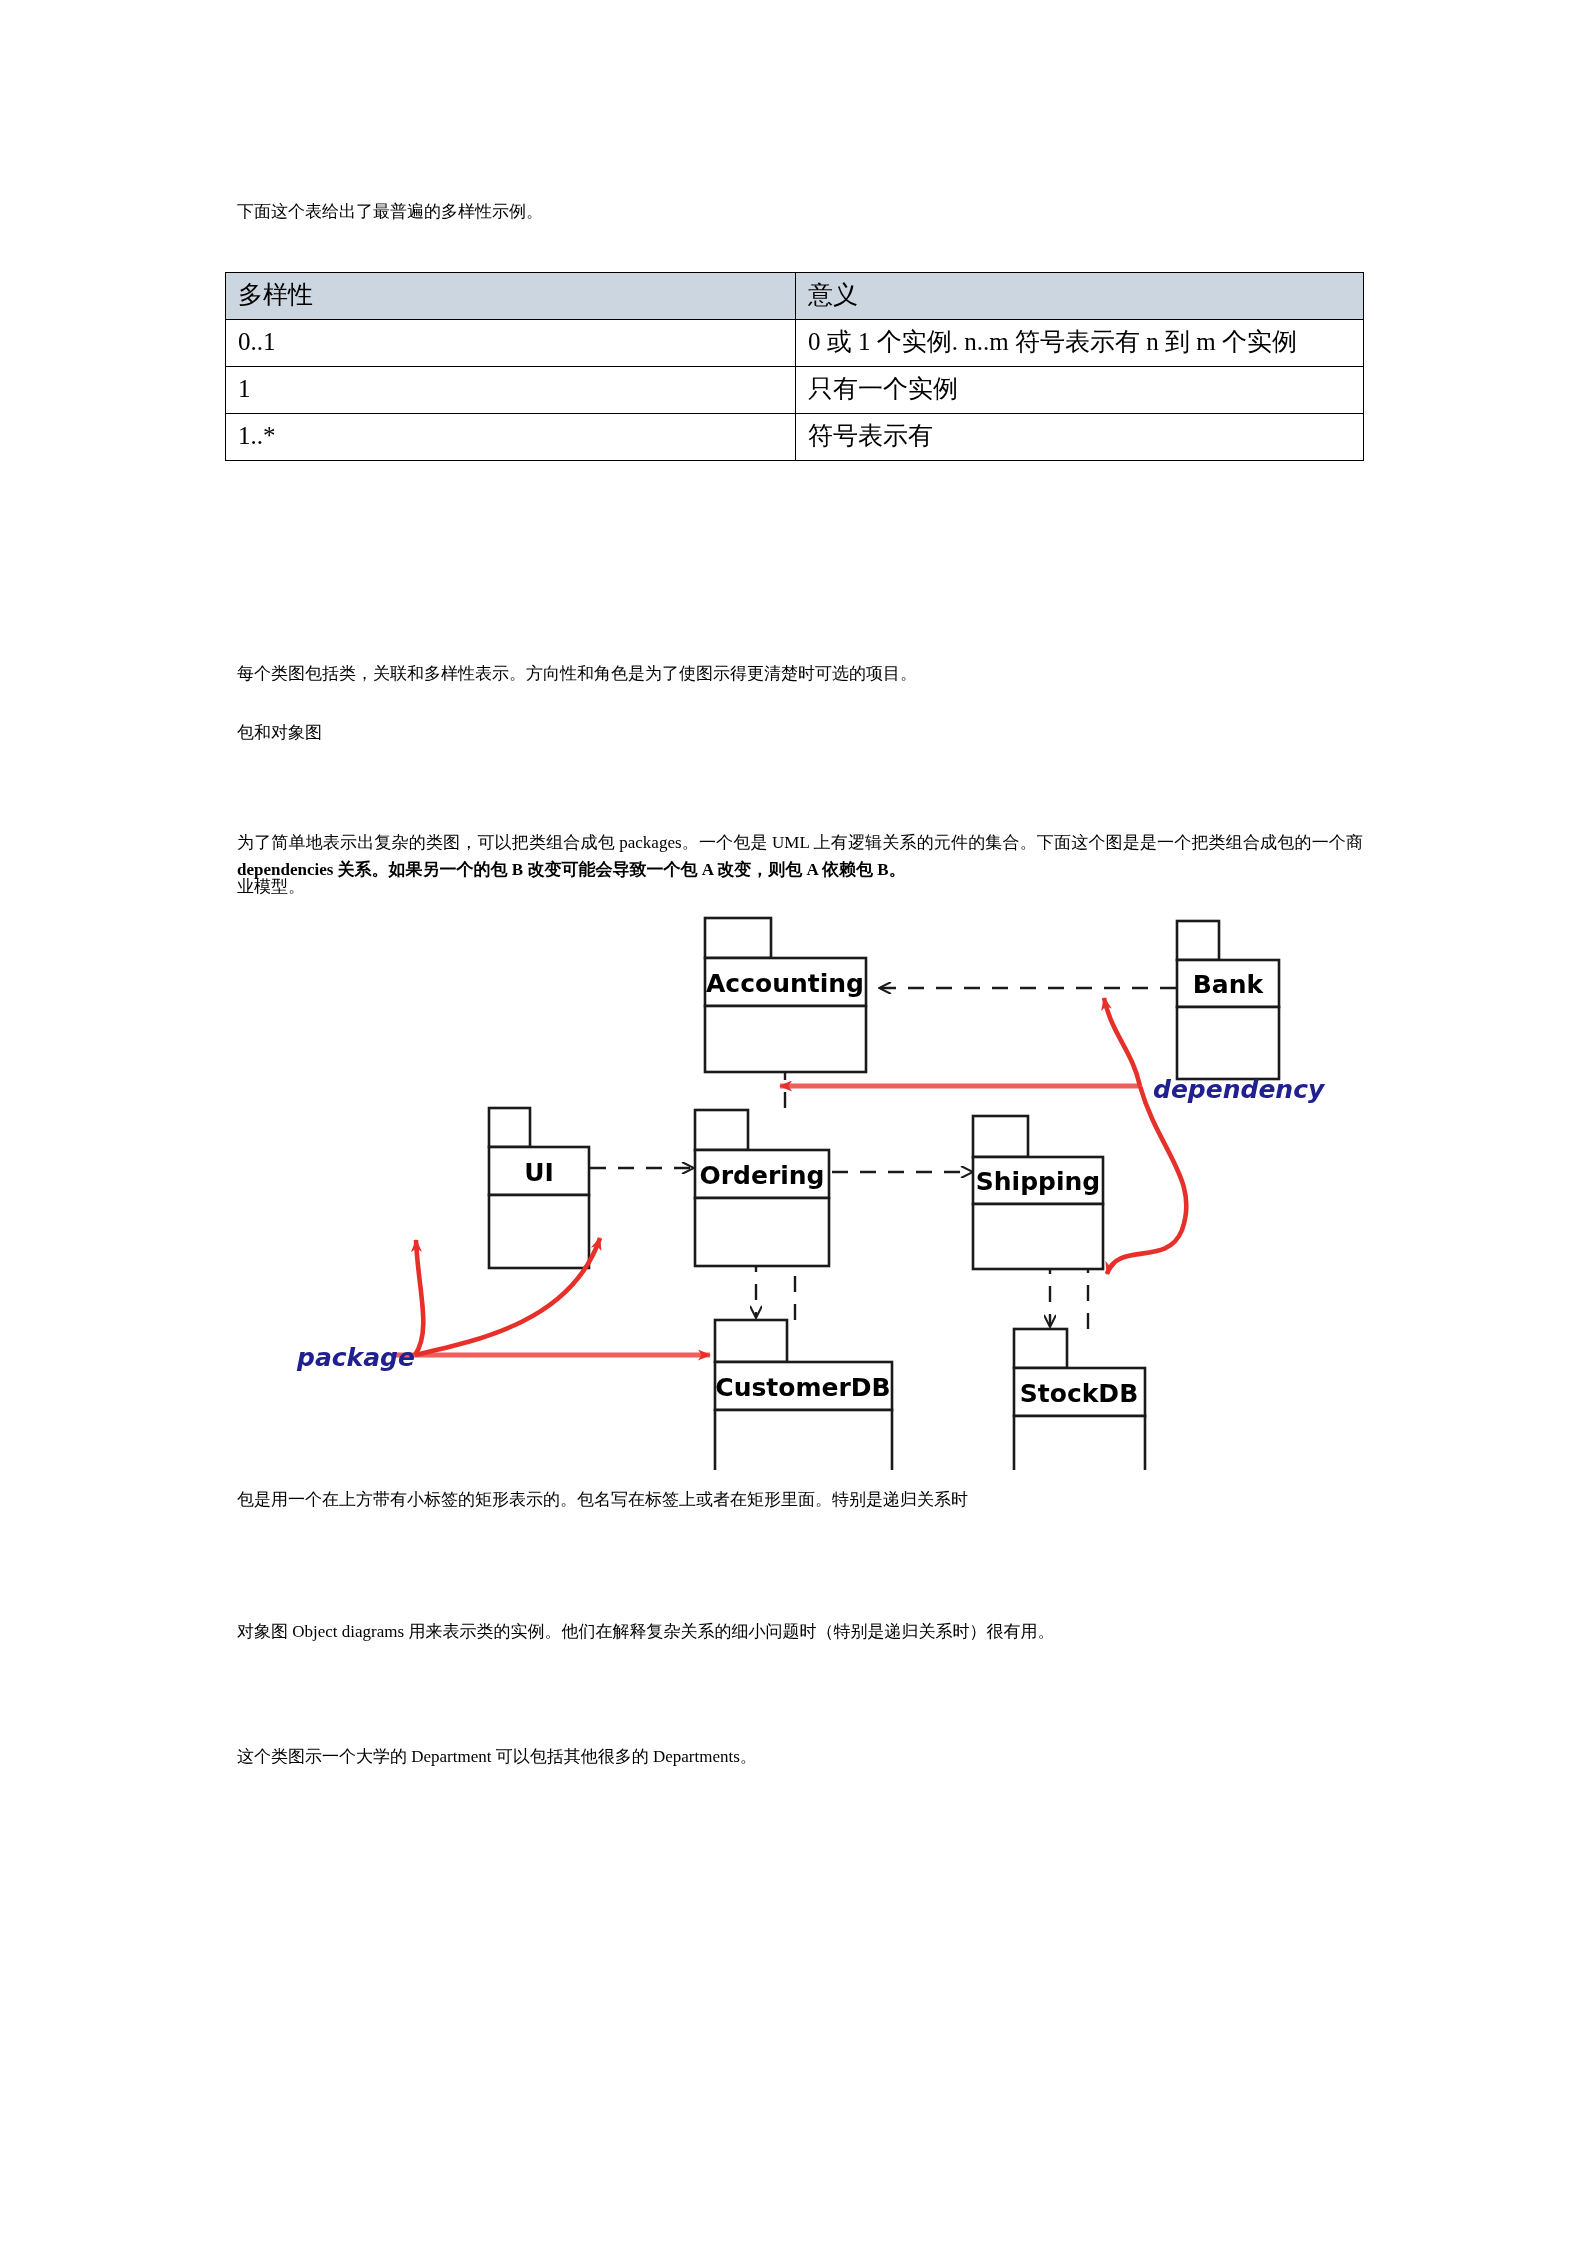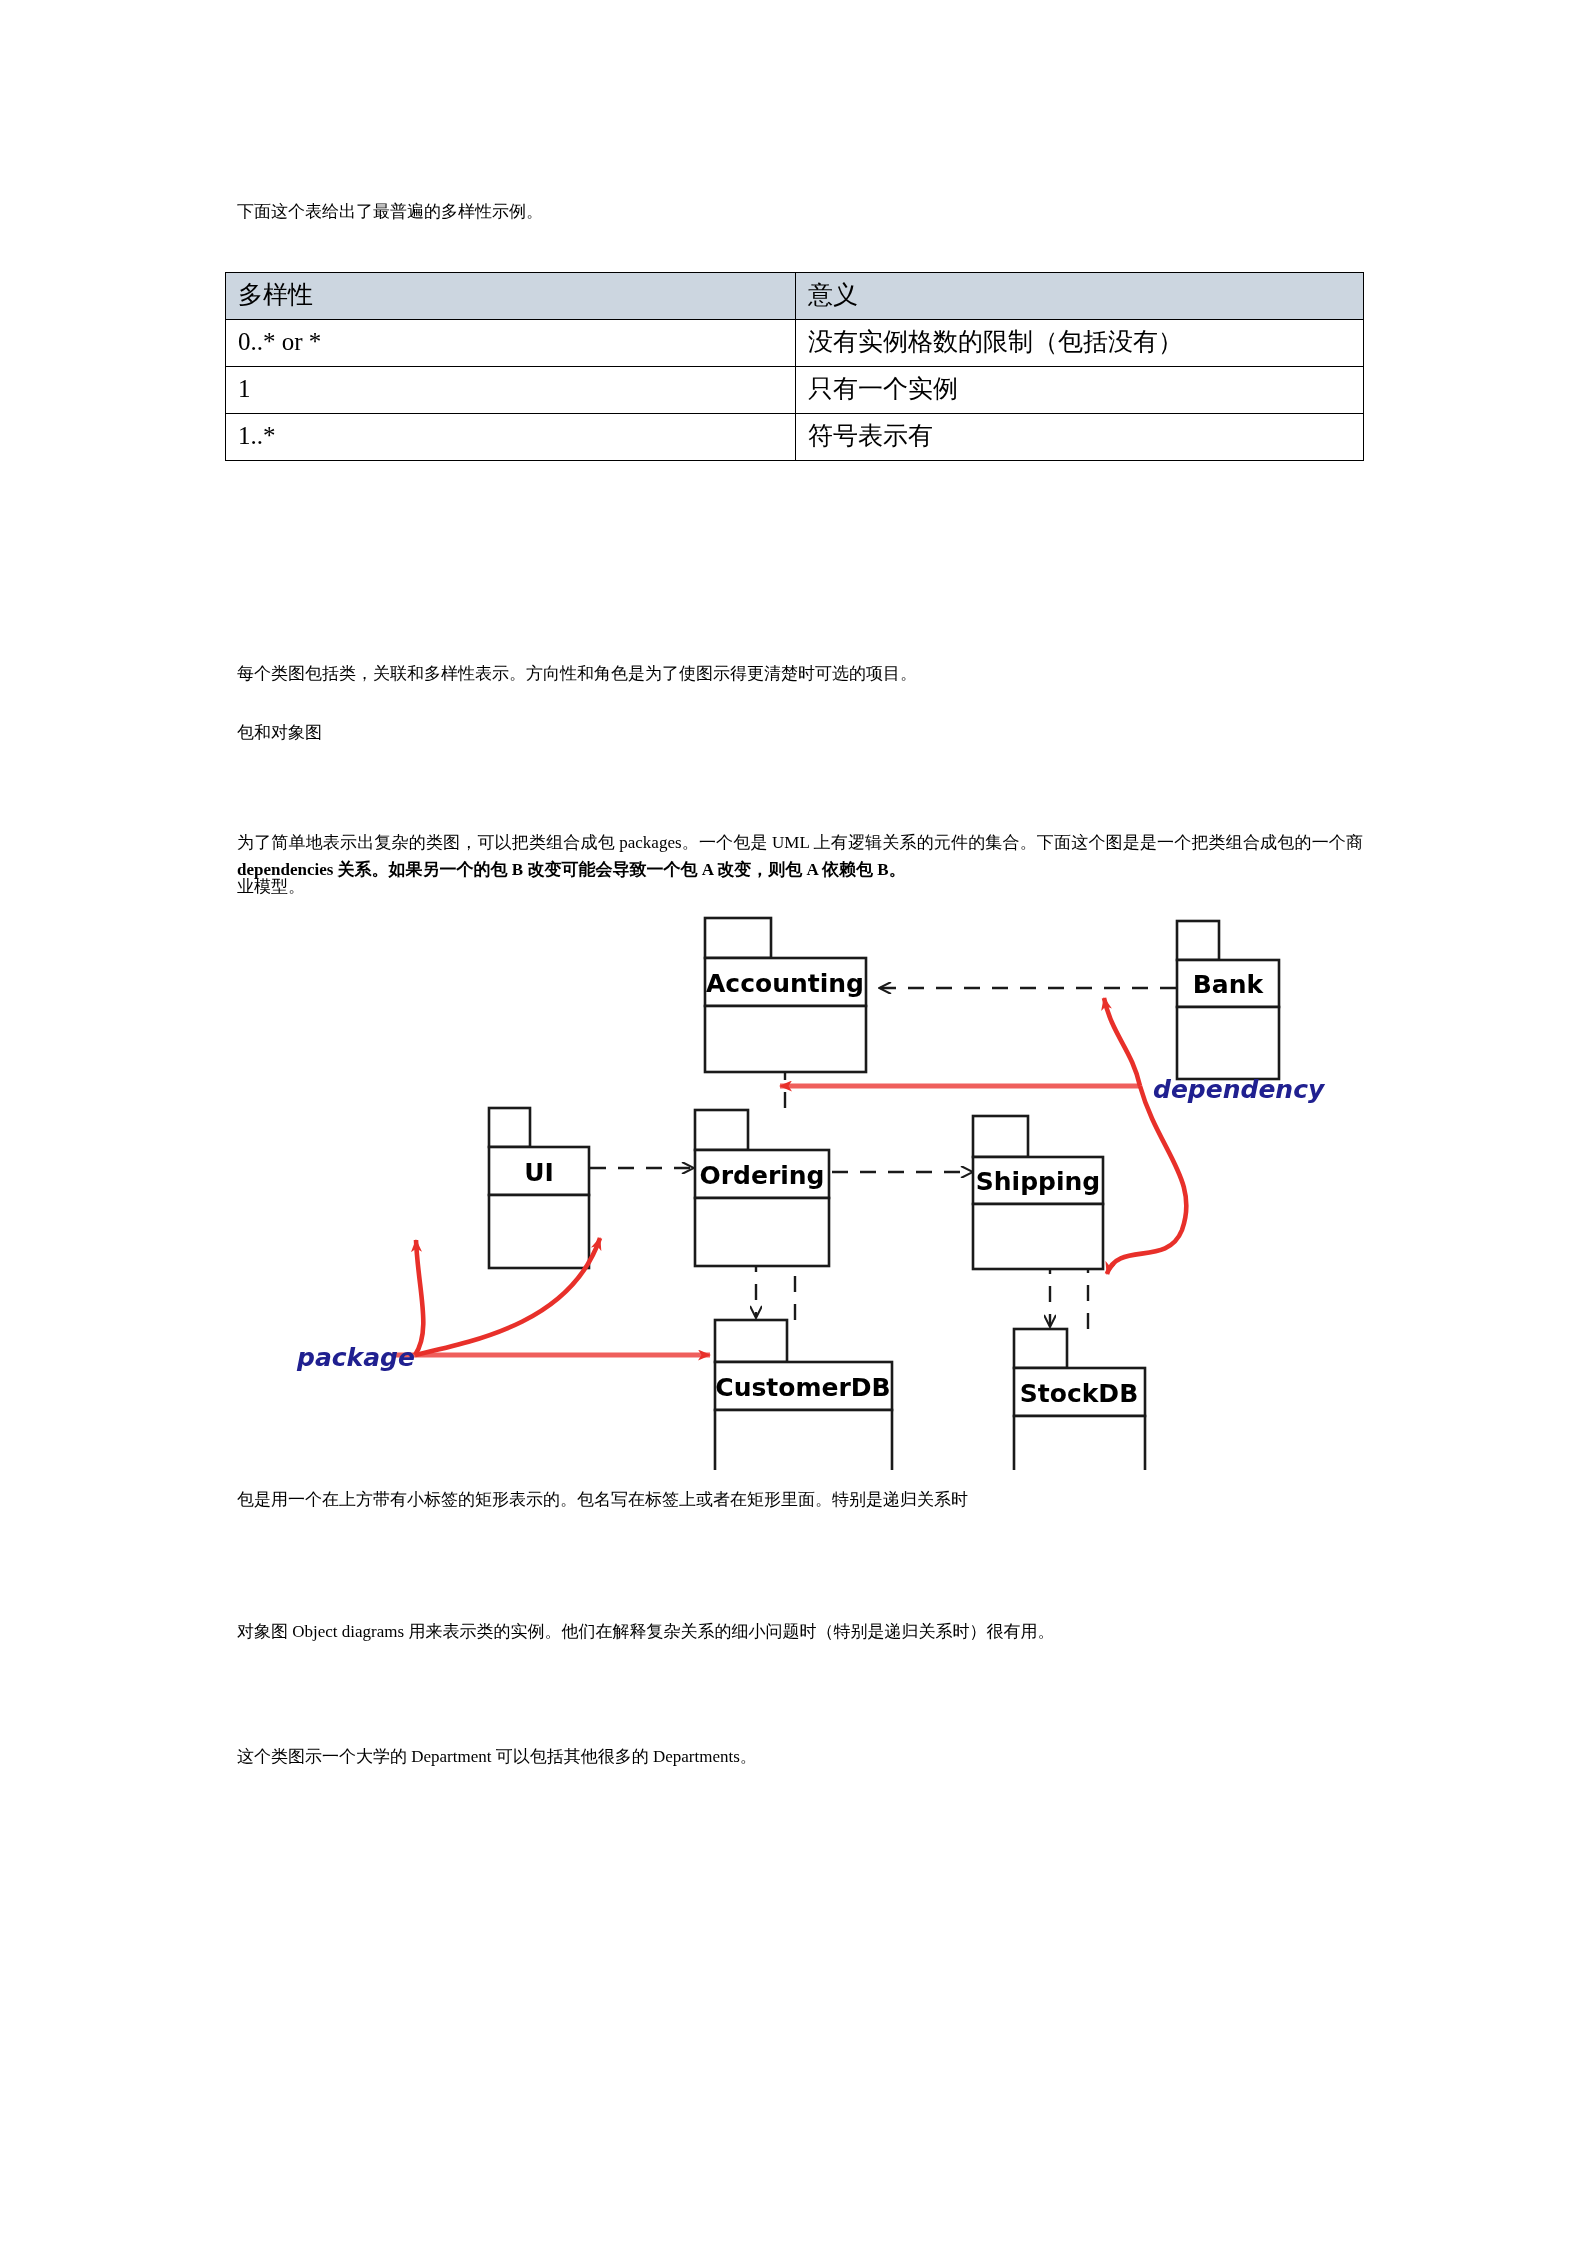--- a/index.html
+++ b/index.html
@@ -99,22 +99,22 @@
           <col class="col-b">
         </colgroup>
       <thead>
         <tr>
           <td>多样性</td>
           <td>意义</td>
         </tr>
       </thead>
       <tbody>
         <tr>
-          <td>0..*   or   *</td>
-          <td>没有实例格数的限制（包括没有）</td>
+          <td>0..1</td>
+          <td>0 或 1 个实例. n..m 符号表示有 n 到 m 个实例</td>
         </tr>
         <tr>
           <td>1</td>
           <td>只有一个实例</td>
         </tr>
         <tr>
           <td>1..*</td>
           <td>符号表示有</td>
         </tr>
       </tbody>

